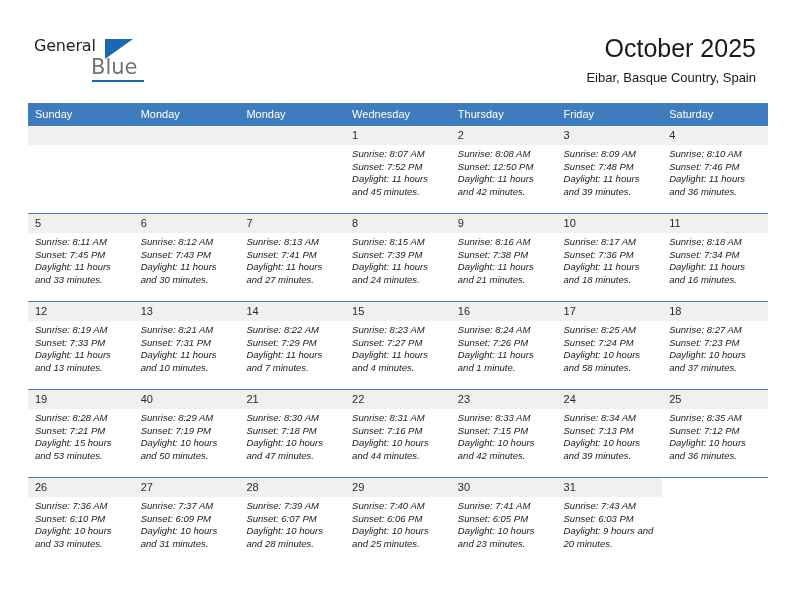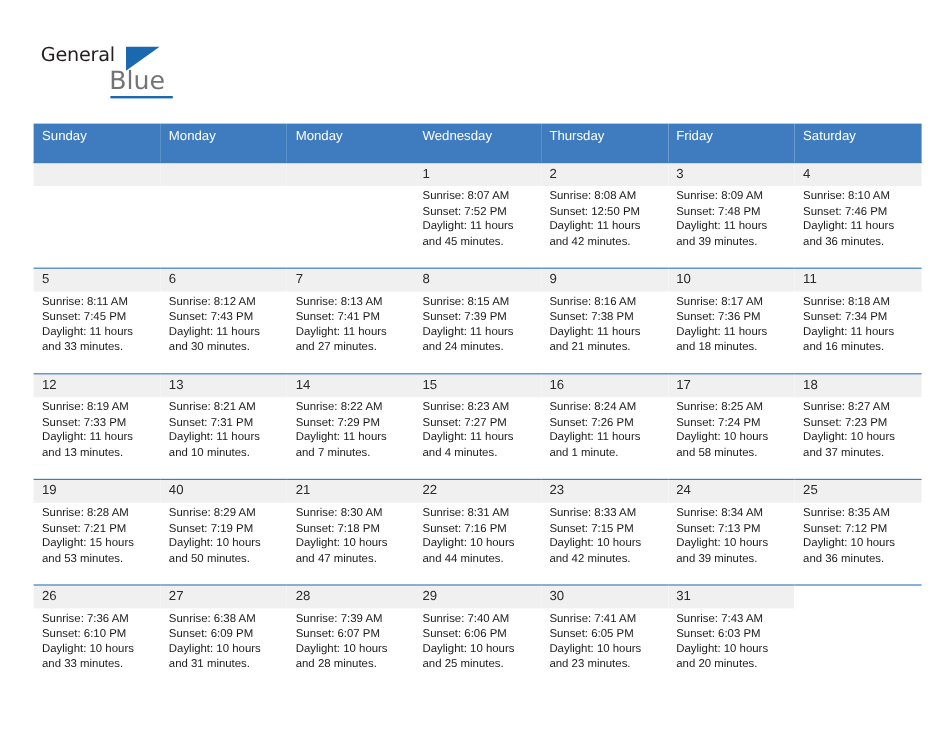--- a/index.html
+++ b/index.html
@@ -102,21 +102,21 @@
     width: 740px;
     border-collapse: collapse;
     table-layout: fixed;
   }
   .calendar th {
     background: #3f7cbf;
     color: #ffffff;
     font-size: 11px;
     font-weight: normal;
     text-align: left;
-    padding: 5px 0 15px 7px;
+    padding: 5px 0 5px 7px;
     height: 17px;
     box-sizing: border-box;
     border: none;
   }
   .calendar td {
     width: 105.7px;
     height: 87px;
     vertical-align: top;
     padding: 0;
     border-top: 1px solid #3f7cbf;
@@ -129,20 +129,21 @@
     box-sizing: border-box;
     font-size: 11px;
     color: #2a2a2a;
     line-height: 17px;
   }
   .cell-body {
     padding: 3px 6px 0 7px;
     font-size: 9.5px;
     line-height: 12.6px;
     color: #1a1a1a;
+    font-style: italic;
   }
   .cell-body div {
     white-space: nowrap;
   }
   .cell-body .wrap {
     white-space: normal;
   }
   td.empty .daynum-band { background: #f0f0f0; }
   td.blank { border-top: 1px solid #3f7cbf; background: #ffffff; }
   td.blank .daynum-band { background: #ffffff; }
@@ -154,20 +155,24 @@
 
   <div class="header">
 
     <div class="logo">
       <span class="logo-general">General</span>
       <span class="logo-triangle"></span>
       <span class="logo-blue">Blue</span>
       <span class="logo-underline"></span>
     </div>
 
+    <div class="title-block">
+      <div class="title">October 2025</div>
+      <div class="subtitle">Eibar, Basque Country, Spain</div>
+    </div>
 
   </div>
 
   <table class="calendar">
     <thead>
       <tr>
         <th>Sunday</th>
         <th>Monday</th>
         <th>Monday</th>
         <th>Wednesday</th>
@@ -399,21 +404,21 @@
             <div class="daynum-band">26</div>
             <div class="cell-body">
               <div>Sunrise: 7:36 AM</div>
               <div>Sunset: 6:10 PM</div>
               <div class="wrap">Daylight: 10 hours and 33 minutes.</div>
             </div>
           </td>
           <td>
             <div class="daynum-band">27</div>
             <div class="cell-body">
-              <div>Sunrise: 6:38 AM</div>
+              <div>Sunrise: 7:37 AM</div>
               <div>Sunset: 6:09 PM</div>
               <div class="wrap">Daylight: 10 hours and 31 minutes.</div>
             </div>
           </td>
           <td>
             <div class="daynum-band">28</div>
             <div class="cell-body">
               <div>Sunrise: 7:39 AM</div>
               <div>Sunset: 6:07 PM</div>
               <div class="wrap">Daylight: 10 hours and 28 minutes.</div>
@@ -433,21 +438,21 @@
               <div>Sunrise: 7:41 AM</div>
               <div>Sunset: 6:05 PM</div>
               <div class="wrap">Daylight: 10 hours and 23 minutes.</div>
             </div>
           </td>
           <td>
             <div class="daynum-band">31</div>
             <div class="cell-body">
               <div>Sunrise: 7:43 AM</div>
               <div>Sunset: 6:03 PM</div>
-              <div class="wrap">Daylight: 10 hours and 20 minutes.</div>
+              <div class="wrap">Daylight: 9 hours and 20 minutes.</div>
             </div>
           </td>
           <td class="blank">
             <div class="daynum-band"></div>
           </td>
         </tr>
       </tbody>
   </table>
 
 </div>

